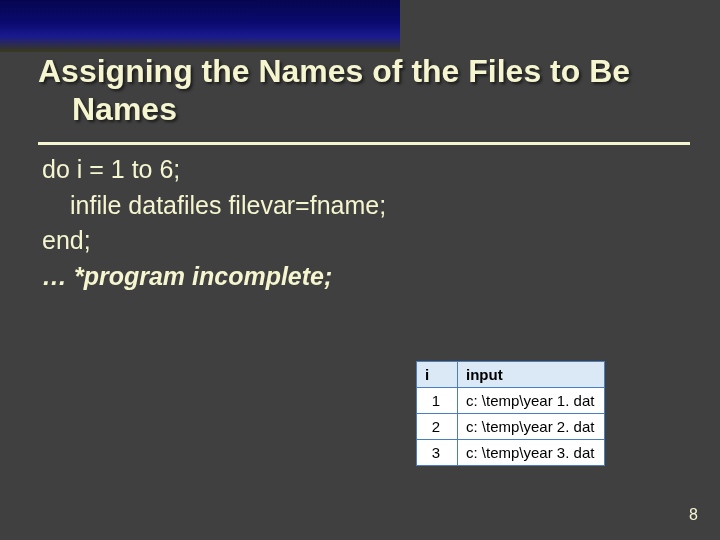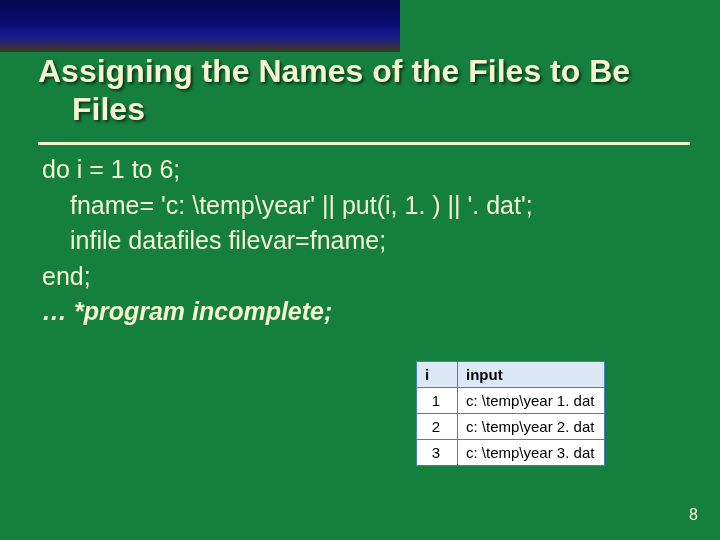--- a/index.html
+++ b/index.html
@@ -6,21 +6,21 @@
     margin: 0;
     padding: 0;
     width: 720px;
     height: 540px;
     overflow: hidden;
     font-family: Verdana, Geneva, sans-serif;
   }
   .slide {
     width: 720px;
     height: 540px;
-    background: #15803d;
+    background: #404040;
     position: relative;
     box-sizing: border-box;
   }
   .banner {
     position: absolute;
     top: 0;
     left: 0;
     width: 400px;
     height: 52px;
     background: linear-gradient(180deg, #060650 0%, #0a0a70 45%, #1a1a90 70%, #3a3a1a 100%);
@@ -101,27 +101,26 @@
 </style>
 </head>
 <body>
 
 <div class="slide">
 
   <div class="banner"></div>
 
   <div class="title">
     <span>Assigning the Names of the Files to Be</span>
-    <span class="title-indent">Files</span>
+    <span class="title-indent">Names</span>
   </div>
   <div class="underline"></div>
 
   <div class="body">
     <div>do i = 1 to 6;</div>
-    <div class="code-indent">fname= 'c: \temp\year' || put(i, 1. ) || '. dat';</div>
     <div class="code-indent">infile datafiles filevar=fname;</div>
     <div>end;</div>
     <div class="note">… *program incomplete;</div>
   </div>
 
   <table class="tbl">
     <tbody>
         <tr>
       <th class="col-i">i</th>
       <th>input</th>

